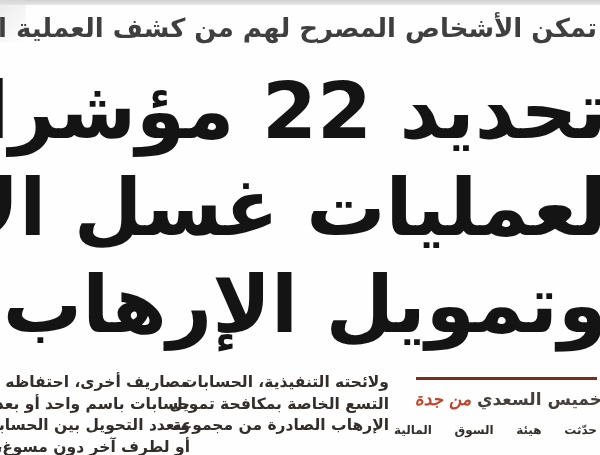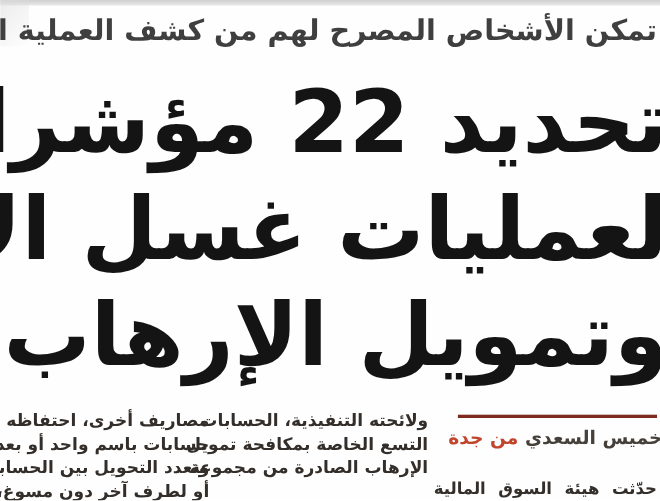--- a/index.html
+++ b/index.html
@@ -92,27 +92,28 @@
     margin-left: 0;
     margin-right: -5px;   
     white-space: nowrap;
     text-align: right;
     font-size: 17px;
     font-weight: bold;
     color: #46403a;
   }
   .byline-loc {
     color: var(--accent-red, #c0452c);
+    font-style: italic;
   }
   .lead-line {
-    margin-top: 23px;
+    margin-top: 9px;
     text-align: justify;
     text-align-last: justify;
     white-space: nowrap;
-    font-size: 15px;
+    font-size: 12px;
   }
 </style>
 </head>
 <body>
 
 <div class="page">
 
   <div class="scan-top"></div>
   <div class="scan-corner"></div>
 

